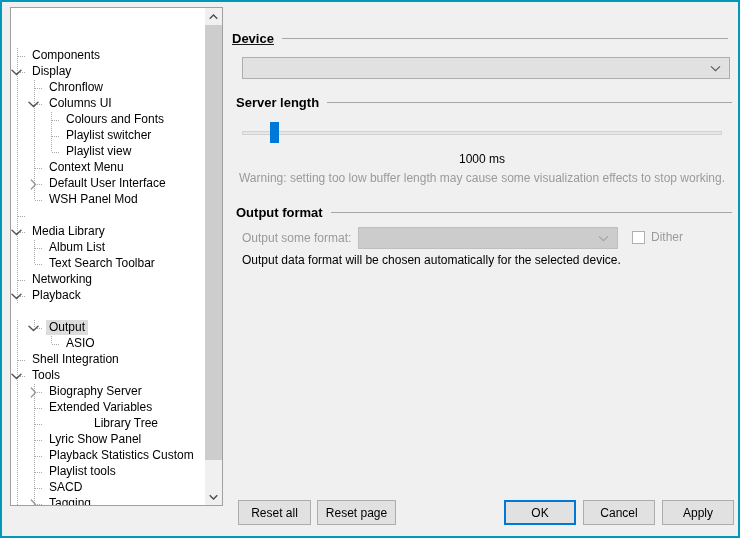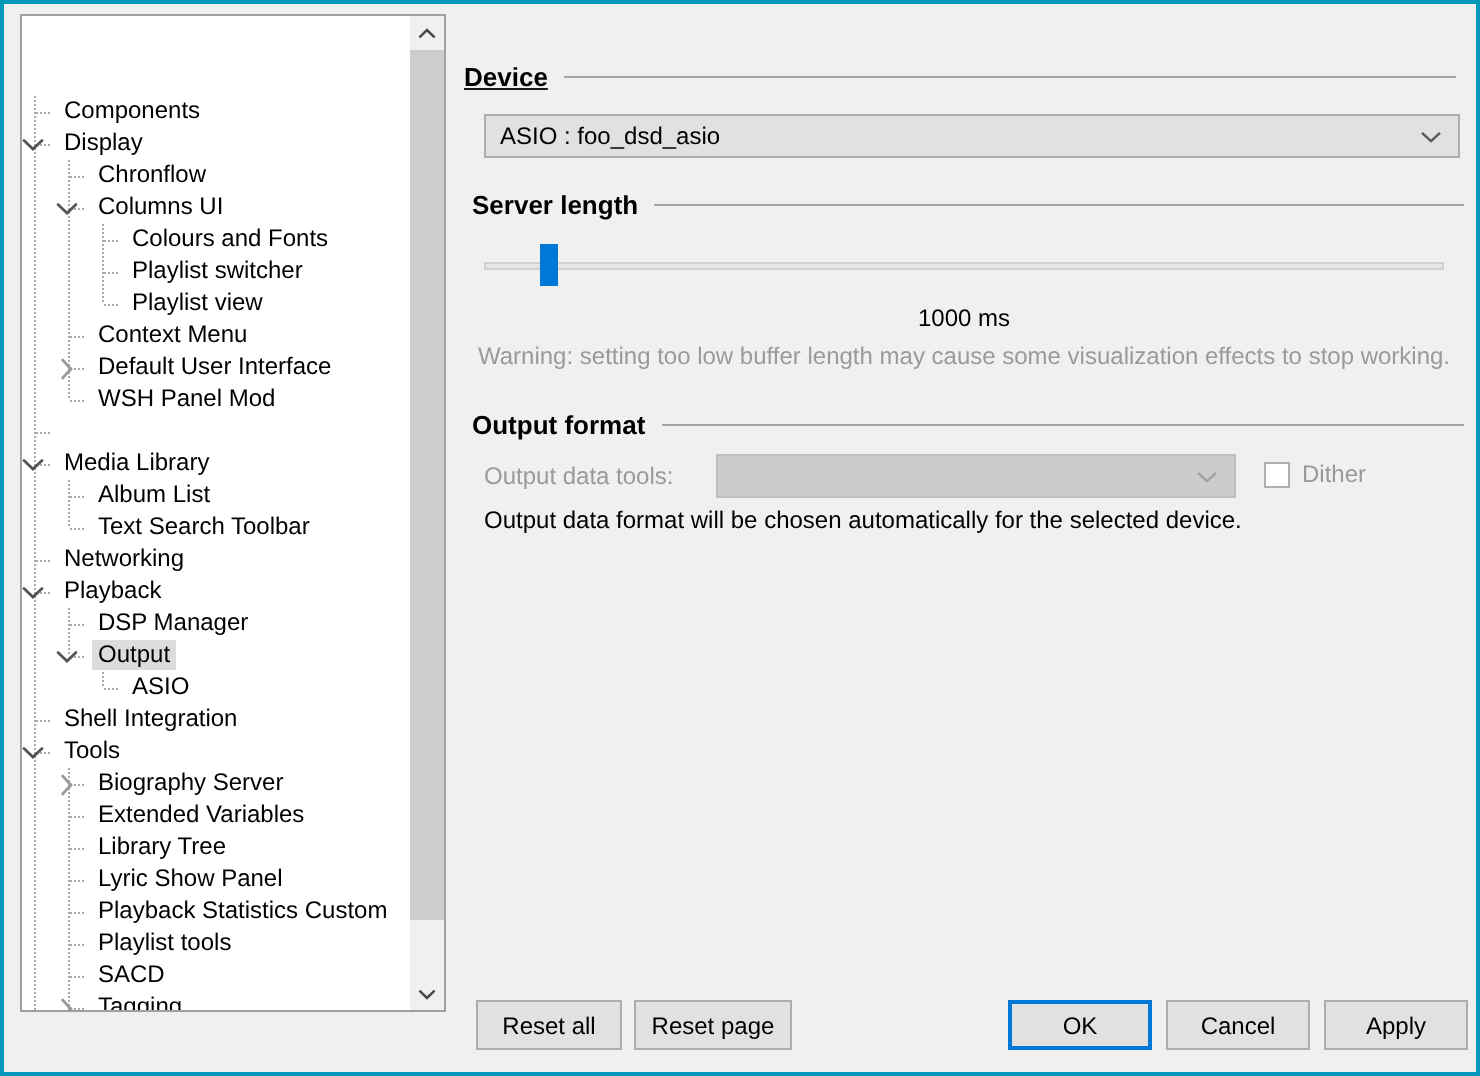--- a/index.html
+++ b/index.html
@@ -312,40 +312,39 @@
                 </svg>
               </span><span class="tree-label" style="margin-left:18px;">Media Library</span></div>
             <div class="tree-row" style="top: 192px; position: absolute; left: 0px; width: 195px;"><span class="guide" style="left:6px;"></span><span class="guide" style="left:23px;top:0;height:16px;bottom:auto;"></span><span class="elbow" style="left:24px;top:8px;width:8px;"></span><span class="tree-label" style="margin-left:35px;">Album List</span></div>
             <div class="tree-row" style="top: 208px; position: absolute; left: 0px; width: 195px;"><span class="guide" style="left:6px;"></span><span class="guide" style="left:23px;top:0;height:8px;bottom:auto;"></span><span class="elbow" style="left:24px;top:8px;width:8px;"></span><span class="tree-label" style="margin-left:35px;">Text Search Toolbar</span></div>
             <div class="tree-row" style="top: 224px; position: absolute; left: 0px; width: 195px;"><span class="guide" style="left:6px;top:0;height:16px;bottom:auto;"></span><span class="elbow" style="left:7px;top:8px;width:8px;"></span><span class="tree-label" style="margin-left:18px;">Networking</span></div>
             <div class="tree-row" style="top: 240px; position: absolute; left: 0px; width: 195px;"><span class="guide" style="left:6px;top:0;height:16px;bottom:auto;"></span><span class="elbow" style="left:7px;top:8px;width:8px;"></span><span class="expander" style="left:-3px;top:0;">
                 <svg width="11" height="7" viewBox="0 0 11 7">
                   <path d="M1 1.3 L5.5 5.5 L10 1.3" fill="none" stroke="#555" stroke-width="1.4" stroke-linecap="round"></path>
                 </svg>
               </span><span class="tree-label" style="margin-left:18px;">Playback</span></div>
-            <div class="tree-row" style="top: 256px; position: absolute; left: 0px; width: 195px;"><span class="guide" style="left:6px;"></span><span class="guide" style="left:23px;top:0;height:16px;bottom:auto;"></span><span class="elbow" style="left:24px;top:8px;width:8px;"></span><span class="tree-label" style="margin-left:35px;">DSP Manager</span></div>
             <div class="tree-row selected" style="top: 272px; position: absolute; left: 0px; width: 195px;"><span class="guide" style="left:6px;"></span><span class="guide" style="left:23px;top:0;height:8px;bottom:auto;"></span><span class="elbow" style="left:24px;top:8px;width:8px;"></span><span class="expander" style="left:14px;top:0;">
                 <svg width="11" height="7" viewBox="0 0 11 7">
                   <path d="M1 1.3 L5.5 5.5 L10 1.3" fill="none" stroke="#555" stroke-width="1.4" stroke-linecap="round"></path>
                 </svg>
               </span><span class="tree-label" style="margin-left:35px;">Output</span></div>
             <div class="tree-row" style="top: 288px; position: absolute; left: 0px; width: 195px;"><span class="guide" style="left:6px;"></span><span class="guide" style="left:40px;top:0;height:8px;bottom:auto;"></span><span class="elbow" style="left:41px;top:8px;width:8px;"></span><span class="tree-label" style="margin-left:52px;">ASIO</span></div>
             <div class="tree-row" style="top: 304px; position: absolute; left: 0px; width: 195px;"><span class="guide" style="left:6px;top:0;height:16px;bottom:auto;"></span><span class="elbow" style="left:7px;top:8px;width:8px;"></span><span class="tree-label" style="margin-left:18px;">Shell Integration</span></div>
             <div class="tree-row" style="top: 320px; position: absolute; left: 0px; width: 195px;"><span class="guide" style="left:6px;top:0;height:16px;bottom:auto;"></span><span class="elbow" style="left:7px;top:8px;width:8px;"></span><span class="expander" style="left:-3px;top:0;">
                 <svg width="11" height="7" viewBox="0 0 11 7">
                   <path d="M1 1.3 L5.5 5.5 L10 1.3" fill="none" stroke="#555" stroke-width="1.4" stroke-linecap="round"></path>
                 </svg>
               </span><span class="tree-label" style="margin-left:18px;">Tools</span></div>
             <div class="tree-row" style="top: 336px; position: absolute; left: 0px; width: 195px;"><span class="guide" style="left:6px;"></span><span class="guide" style="left:23px;top:0;height:16px;bottom:auto;"></span><span class="elbow" style="left:24px;top:8px;width:8px;"></span><span class="expander" style="left:14px;top:0;">
                 <svg width="7" height="11" viewBox="0 0 7 11">
                   <path d="M1.3 1 L5.5 5.5 L1.3 10" fill="none" stroke="#9a9a9a" stroke-width="1.4" stroke-linecap="round"></path>
                 </svg>
               </span><span class="tree-label" style="margin-left:35px;">Biography Server</span></div>
             <div class="tree-row" style="top: 352px; position: absolute; left: 0px; width: 195px;"><span class="guide" style="left:6px;"></span><span class="guide" style="left:23px;top:0;height:16px;bottom:auto;"></span><span class="elbow" style="left:24px;top:8px;width:8px;"></span><span class="tree-label" style="margin-left:35px;">Extended Variables</span></div>
-            <div class="tree-row" style="top: 368px; position: absolute; left: 0px; width: 195px;"><span class="guide" style="left:6px;"></span><span class="guide" style="left:23px;top:0;height:16px;bottom:auto;"></span><span class="elbow" style="left:24px;top:8px;width:8px;"></span><span class="tree-label" style="margin-left:35px;">Library Tree</span></div>
+            <div class="tree-row" style="top: 368px; position: absolute; left: 0px; width: 195px; text-align: center;"><span class="guide" style="left:6px;"></span><span class="guide" style="left:23px;top:0;height:16px;bottom:auto;"></span><span class="elbow" style="left:24px;top:8px;width:8px;"></span><span class="tree-label" style="margin-left:35px;">Library Tree</span></div>
             <div class="tree-row" style="top: 384px; position: absolute; left: 0px; width: 195px;"><span class="guide" style="left:6px;"></span><span class="guide" style="left:23px;top:0;height:16px;bottom:auto;"></span><span class="elbow" style="left:24px;top:8px;width:8px;"></span><span class="tree-label" style="margin-left:35px;">Lyric Show Panel</span></div>
             <div class="tree-row" style="top: 400px; position: absolute; left: 0px; width: 195px;"><span class="guide" style="left:6px;"></span><span class="guide" style="left:23px;top:0;height:16px;bottom:auto;"></span><span class="elbow" style="left:24px;top:8px;width:8px;"></span><span class="tree-label" style="margin-left:35px;">Playback Statistics Custom</span></div>
             <div class="tree-row" style="top: 416px; position: absolute; left: 0px; width: 195px;"><span class="guide" style="left:6px;"></span><span class="guide" style="left:23px;top:0;height:16px;bottom:auto;"></span><span class="elbow" style="left:24px;top:8px;width:8px;"></span><span class="tree-label" style="margin-left:35px;">Playlist tools</span></div>
             <div class="tree-row" style="top: 448px; position: absolute; left: 0px; width: 195px;"><span class="guide" style="left:6px;"></span><span class="guide" style="left:23px;top:0;height:16px;bottom:auto;"></span><span class="elbow" style="left:24px;top:8px;width:8px;"></span><span class="expander" style="left:14px;top:0;">
                 <svg width="7" height="11" viewBox="0 0 7 11">
                   <path d="M1.3 1 L5.5 5.5 L1.3 10" fill="none" stroke="#9a9a9a" stroke-width="1.4" stroke-linecap="round"></path>
                 </svg>
               </span><span class="tree-label" style="margin-left:35px;">Tagging</span></div>
             <div class="tree-row" style="top: 432px; position: absolute; left: 0px; width: 195px;"><span class="guide" style="left:6px;"></span><span class="guide" style="left:23px;top:0;height:16px;bottom:auto;"></span><span class="elbow" style="left:24px;top:8px;width:8px;"></span><span class="tree-label" style="margin-left:35px;">SACD</span></div>
             <div class="tree-row" style="top: 464px; position: absolute; left: 0px; width: 195px;"><span class="guide" style="left:6px;"></span><span class="guide" style="left:23px;top:0;height:8px;bottom:auto;"></span><span class="elbow" style="left:24px;top:8px;width:8px;"></span><span class="tree-label" style="margin-left:35px;">Text tools</span></div>
@@ -372,21 +371,20 @@
     </div>
 
     <div id="right-pane">
 
       <div class="group-head" style="position:absolute;left:0;top:29px;width:496px;text-decoration:underline;">
         <span class="group-title">Device</span>
         <span class="group-rule"></span>
       </div>
 
       <div class="combo" style="position:absolute;left:10px;top:55px;width:488px;">
-        <span class="combo-text">ASIO : foo_dsd_asio</span>
         <span class="combo-arrow">
           <svg width="11" height="7" viewBox="0 0 11 7">
               <path d="M1 1.4 L5.5 5.6 L10 1.4" fill="none" stroke="currentColor" stroke-width="1.2"></path>
             </svg>
         </span>
       </div>
 
       <div class="group-head" style="position:absolute;left:4px;top:93px;width:496px;">
         <span class="group-title">Server length</span>
         <span class="group-rule"></span>
@@ -399,21 +397,21 @@
 
       <div class="center-text" style="position:absolute;left:10px;top:150px;width:480px;">1000 ms</div>
 
       <div class="warn-text" style="position:absolute;left:0px;top:169px;width:500px;">Warning: setting too low buffer length may cause some visualization effects to stop working.</div>
 
       <div class="group-head" style="position:absolute;left:4px;top:203px;width:496px;">
         <span class="group-title">Output format</span>
         <span class="group-rule"></span>
       </div>
 
-      <div class="label-disabled" style="position:absolute;left:10px;top:229px;">Output data tools:</div>
+      <div class="label-disabled" style="position:absolute;left:10px;top:229px;">Output some format:</div>
 
       <div class="combo disabled" style="position:absolute;left:126px;top:225px;width:260px;">
         <span class="combo-text"></span>
         <span class="combo-arrow">
           <svg width="11" height="7" viewBox="0 0 11 7">
               <path d="M1 1.4 L5.5 5.6 L10 1.4" fill="none" stroke="currentColor" stroke-width="1.2"></path>
             </svg>
         </span>
       </div>
 

